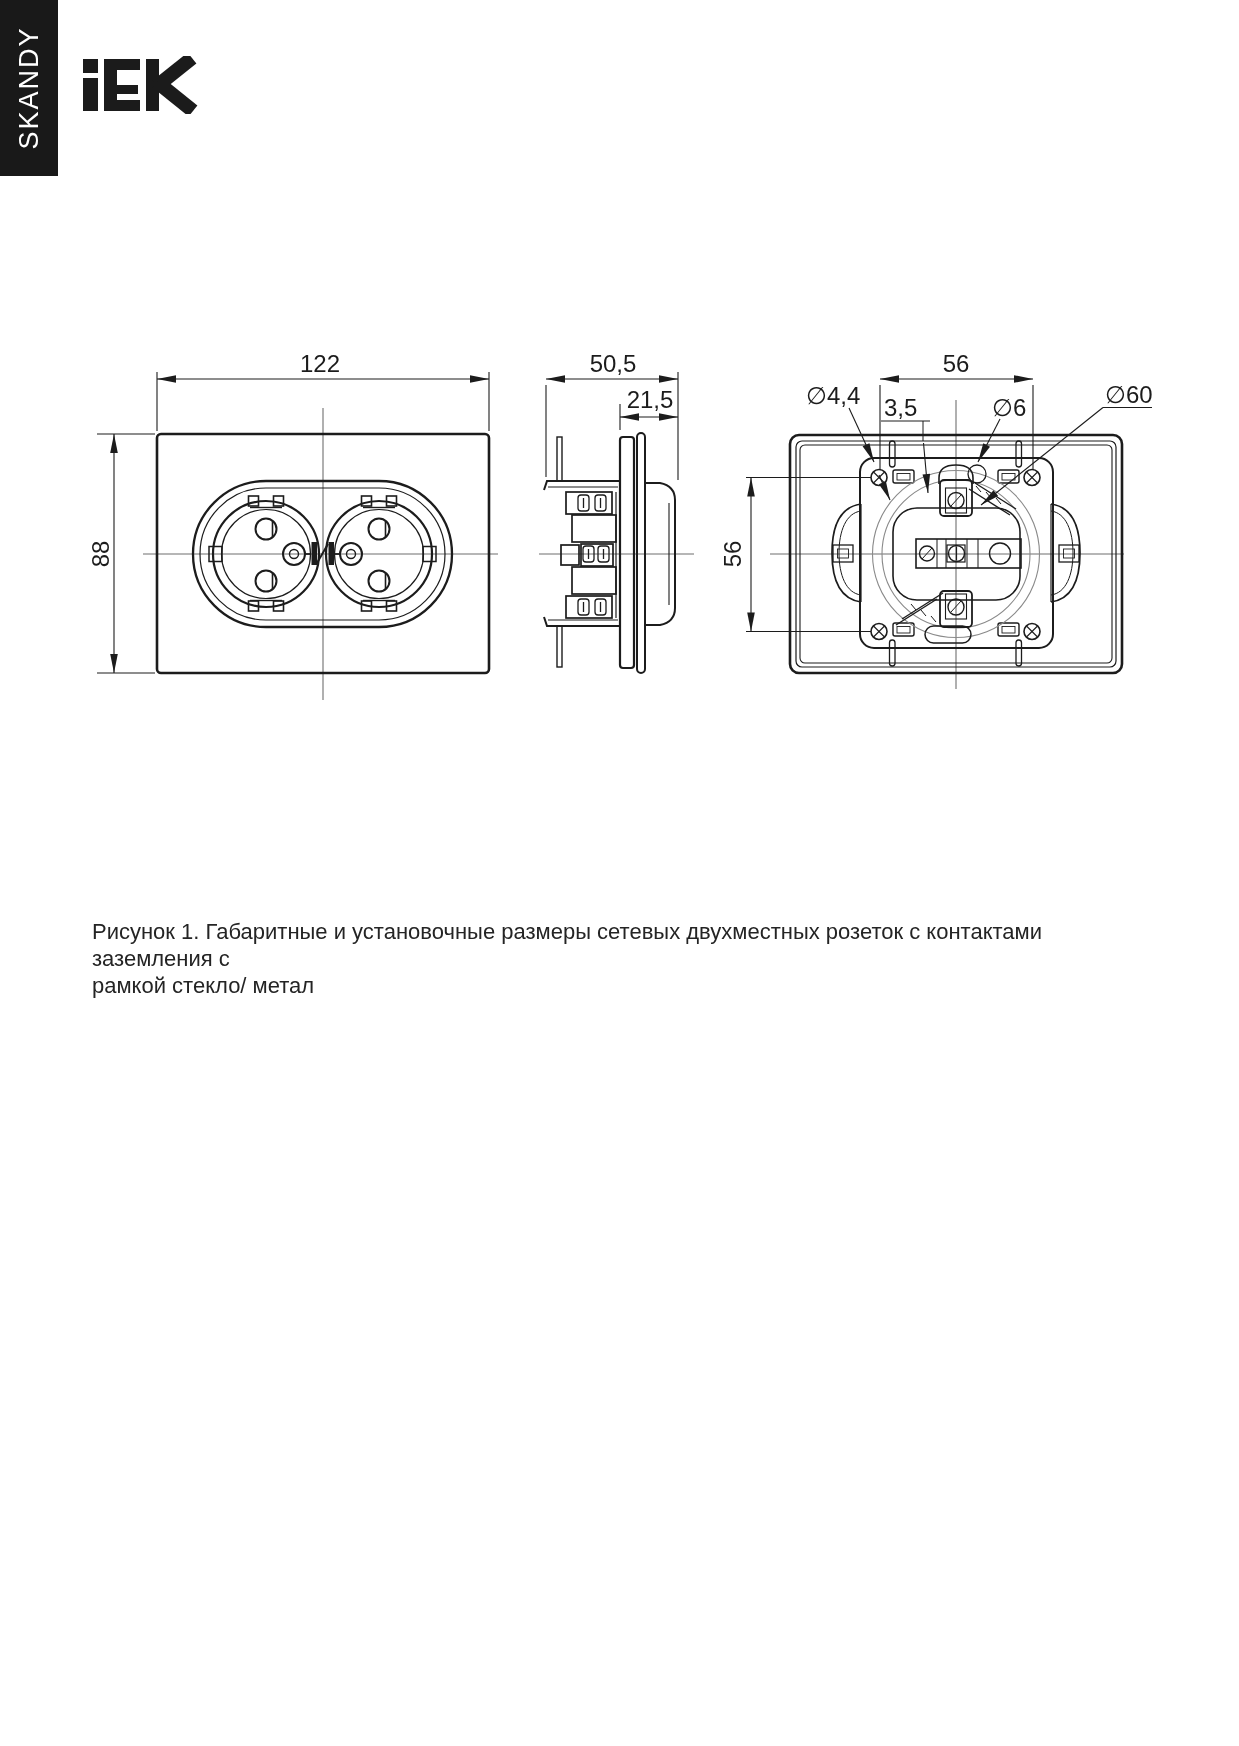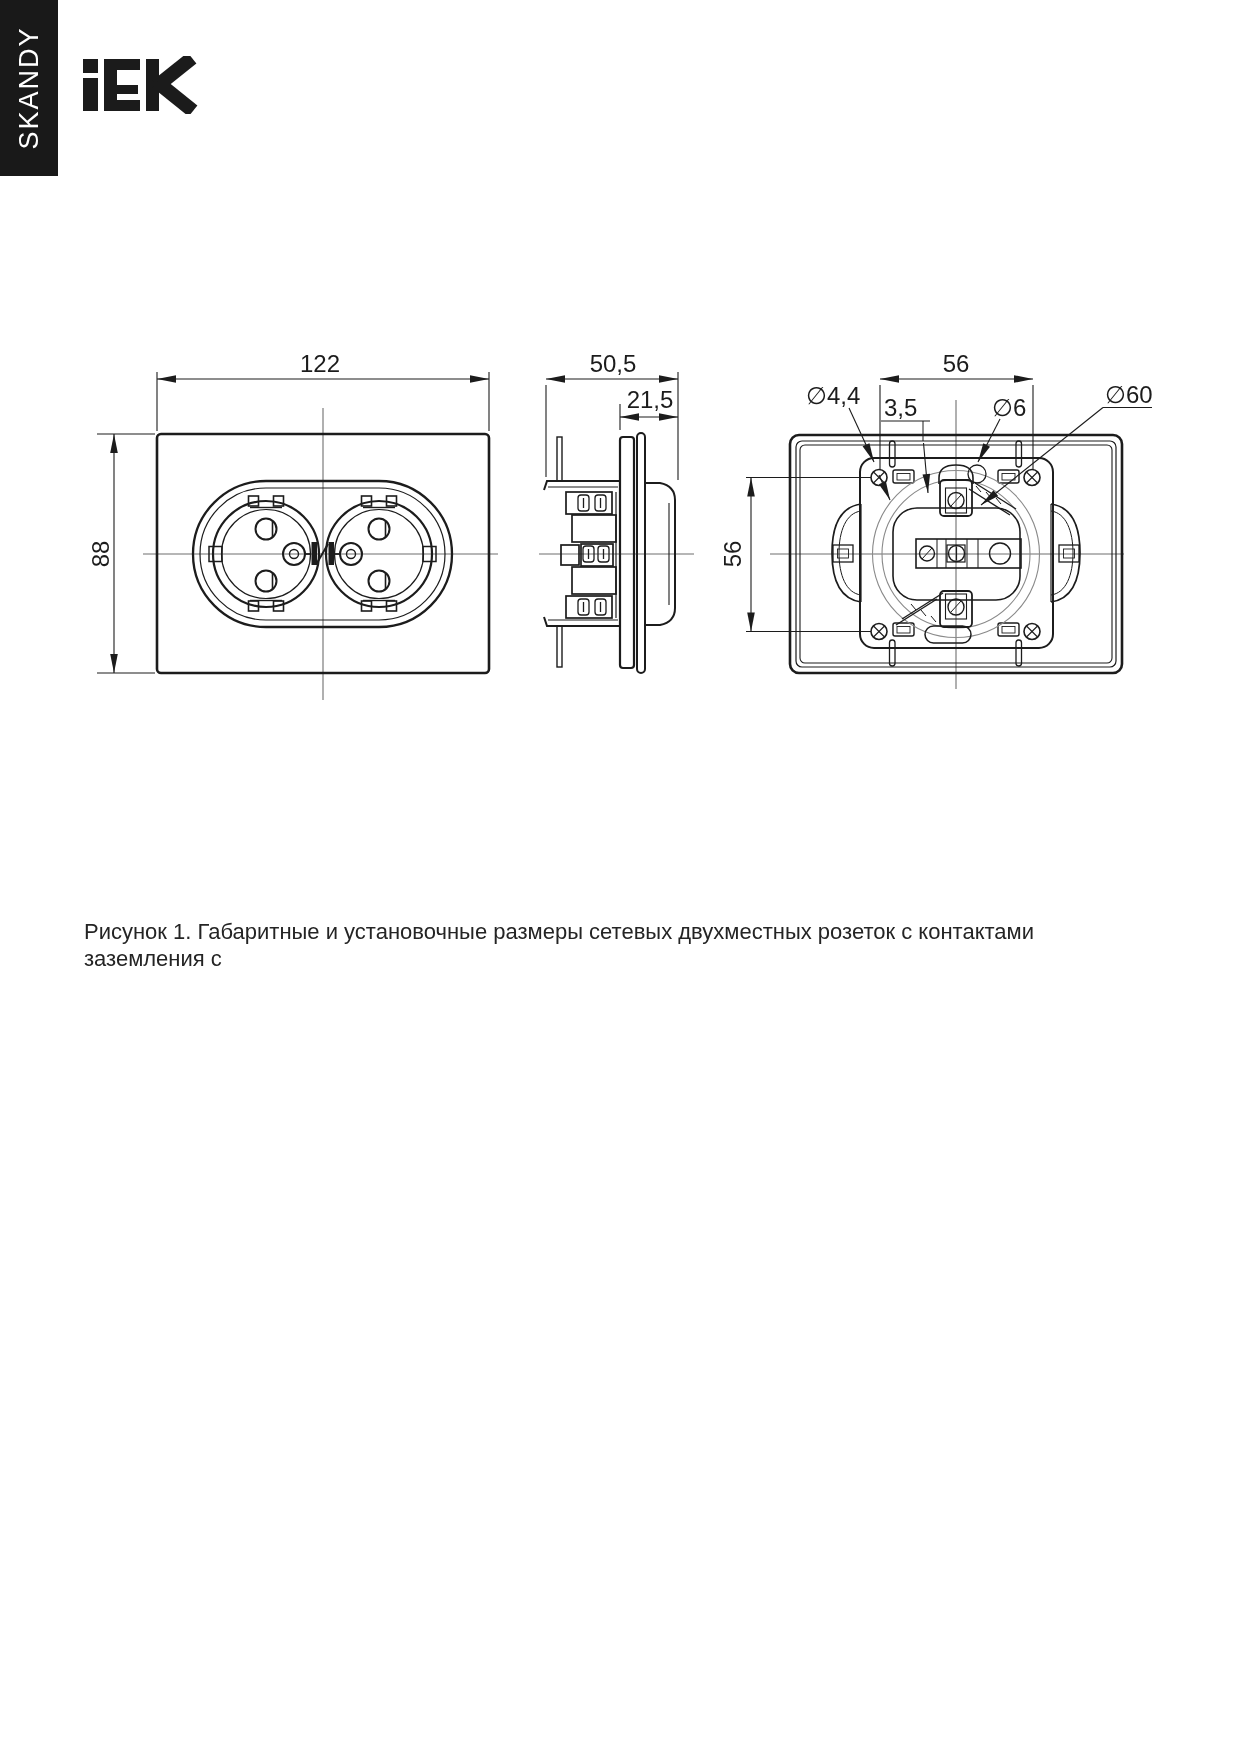--- a/index.html
+++ b/index.html
@@ -3,21 +3,21 @@
 <meta charset="utf-8">
 <style>
   html,body{margin:0;padding:0;background:#ffffff;}
   .page{position:relative;width:1239px;height:1746px;background:#ffffff;overflow:hidden;
         font-family:"Liberation Sans",sans-serif;}
   .brand-tab{position:absolute;left:0;top:0;width:58px;height:176px;background:#191919;}
   .brand-tab span{position:absolute;left:50%;top:50%;transform:translate(-50%,-50%) rotate(-90deg);
         color:#ffffff;font-size:27px;letter-spacing:2px;white-space:nowrap;}
   .logo{position:absolute;left:82px;top:56px;}
   .drawing{position:absolute;left:0;top:0;}
-  .caption{position:absolute;left:84px;top:918px;width:1060px;
+  .caption{position:absolute;left:92px;top:918px;width:1060px;
         font-size:22px;line-height:27px;color:#242424;}
   svg text.dim{font-family:"Liberation Sans",sans-serif;font-size:24px;fill:#1c1c1c;stroke:none;}
 </style>
 </head>
 <body>
 
 <div class="page">
 
   <div class="brand-tab">
     <span>SKANDY</span>
@@ -291,15 +291,16 @@
       <text class="dim" transform="translate(741,554) rotate(-90)" text-anchor="middle">56</text>
       <text class="dim" x="806" y="404">∅4,4</text>
       <text class="dim" x="884" y="416">3,5</text>
       <text class="dim" x="992" y="416">∅6</text>
       <text class="dim" x="1105" y="403">∅60</text>
     </g>
   </svg>
 
   <div class="caption">
     <div>Рисунок 1. Габаритные и установочные размеры сетевых двухместных розеток с контактами заземления с</div>
+    <div>рамкой стекло/ метал</div>
   </div>
 
 </div>
 
 </body></html>

